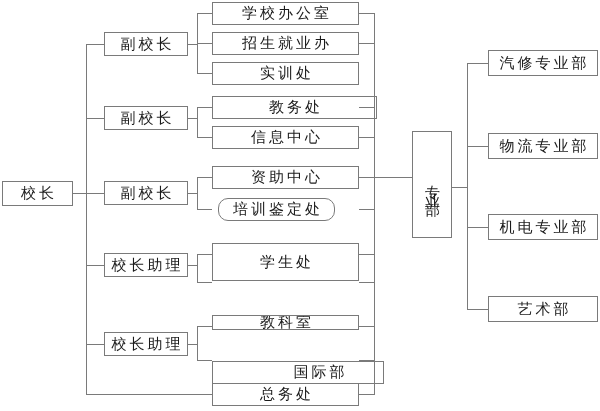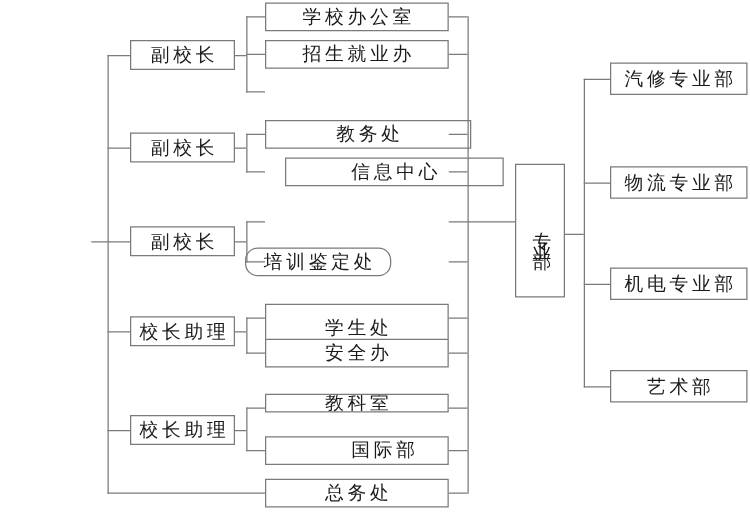--- a/index.html
+++ b/index.html
@@ -22,36 +22,38 @@
   }
   .h, .v { position: absolute; background: var(--line); }
   .h { height: 1px; }
   .v { width: 1px; }
 </style>
 </head>
 <body>
 
 <div id="canvas">
 
+  <div class="node" style="left:2px; top:181px; width:71px; height:25px;">校长</div>
 
   <div class="node" style="left:104px; top:32px;  width:84px; height:24px;">副校长</div>
   <div class="node" style="left:104px; top:106px; width:84px; height:24px;">副校长</div>
   <div class="node" style="left:104px; top:181px; width:84px; height:24px;">副校长</div>
   <div class="node" style="left:104px; top:253px; width:84px; height:24px;">校长助理</div>
   <div class="node" style="left:104px; top:332px; width:84px; height:24px;">校长助理</div>
 
   <div class="node" style="left:212px; top:2px;   width:147px; height:23px;">学校办公室</div>
   <div class="node" style="left:212px; top:32px;  width:147px; height:23px;">招生就业办</div>
+  <div class="node" style="left:212px; top:62px;  width:147px; height:23px;">实训处</div>
   <div class="node" style="left:212px; top:96px;  width:165px; height:23px;">教务处</div>
-  <div class="node" style="left:228px; top:126px; width:175px; height:23px;">信息中心</div>
-  <div class="node" style="left:196px; top:198px; width:117px; height:23px;border-radius:10px;">培训鉴定处</div>
+  <div class="node" style="left:212px; top:126px; width:147px; height:23px;">信息中心</div>
+  <div class="node" style="left:212px; top:166px; width:147px; height:23px;">资助中心</div>
+  <div class="node" style="left:218px; top:198px; width:117px; height:23px;border-radius:10px;">培训鉴定处</div>
   <div class="node" style="left:212px; top:243px; width:147px; height:38px;">学生处</div>
-  <div class="node" style="left:212px; top:271px; width:147px; height:23px;">安全办</div>
   <div class="node" style="left:212px; top:315px; width:147px; height:15px;">教科室</div>
-  <div class="node" style="left:212px; top:349px; width:147px; height:23px;padding-left:42px;">国际部</div>
+  <div class="node" style="left:212px; top:361px; width:172px; height:23px;padding-left:42px;">国际部</div>
   <div class="node" style="left:212px; top:383px; width:147px; height:23px;">总务处</div>
 
   <div class="node" style="left:412px; top:131px; width:40px; height:107px;">
     <span class="division-label">专业部</span>
   </div>
 
   <div class="node" style="left:488px; top:50px;  width:110px; height:26px;">汽修专业部</div>
   <div class="node" style="left:488px; top:133px; width:110px; height:26px;">物流专业部</div>
   <div class="node" style="left:488px; top:214px; width:110px; height:26px;font-family:Liberation Mono, monospace;">机电专业部</div>
   <div class="node" style="left:488px; top:296px; width:110px; height:26px;font-family:Liberation Mono, monospace;">艺术部</div>

